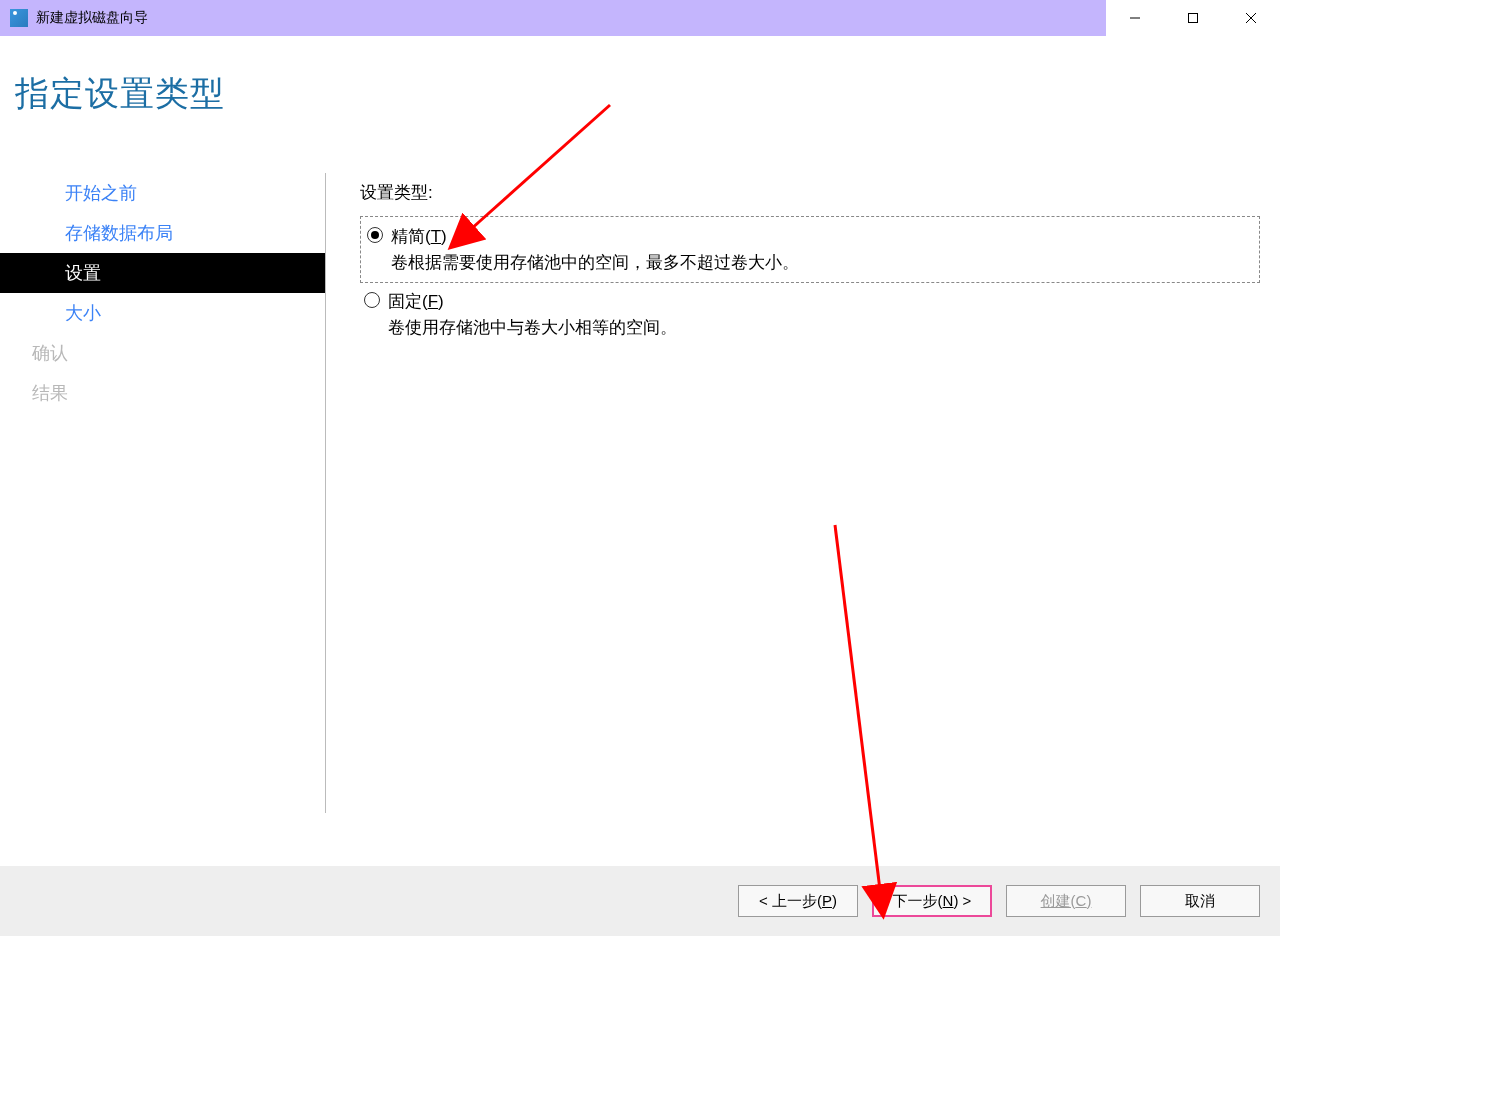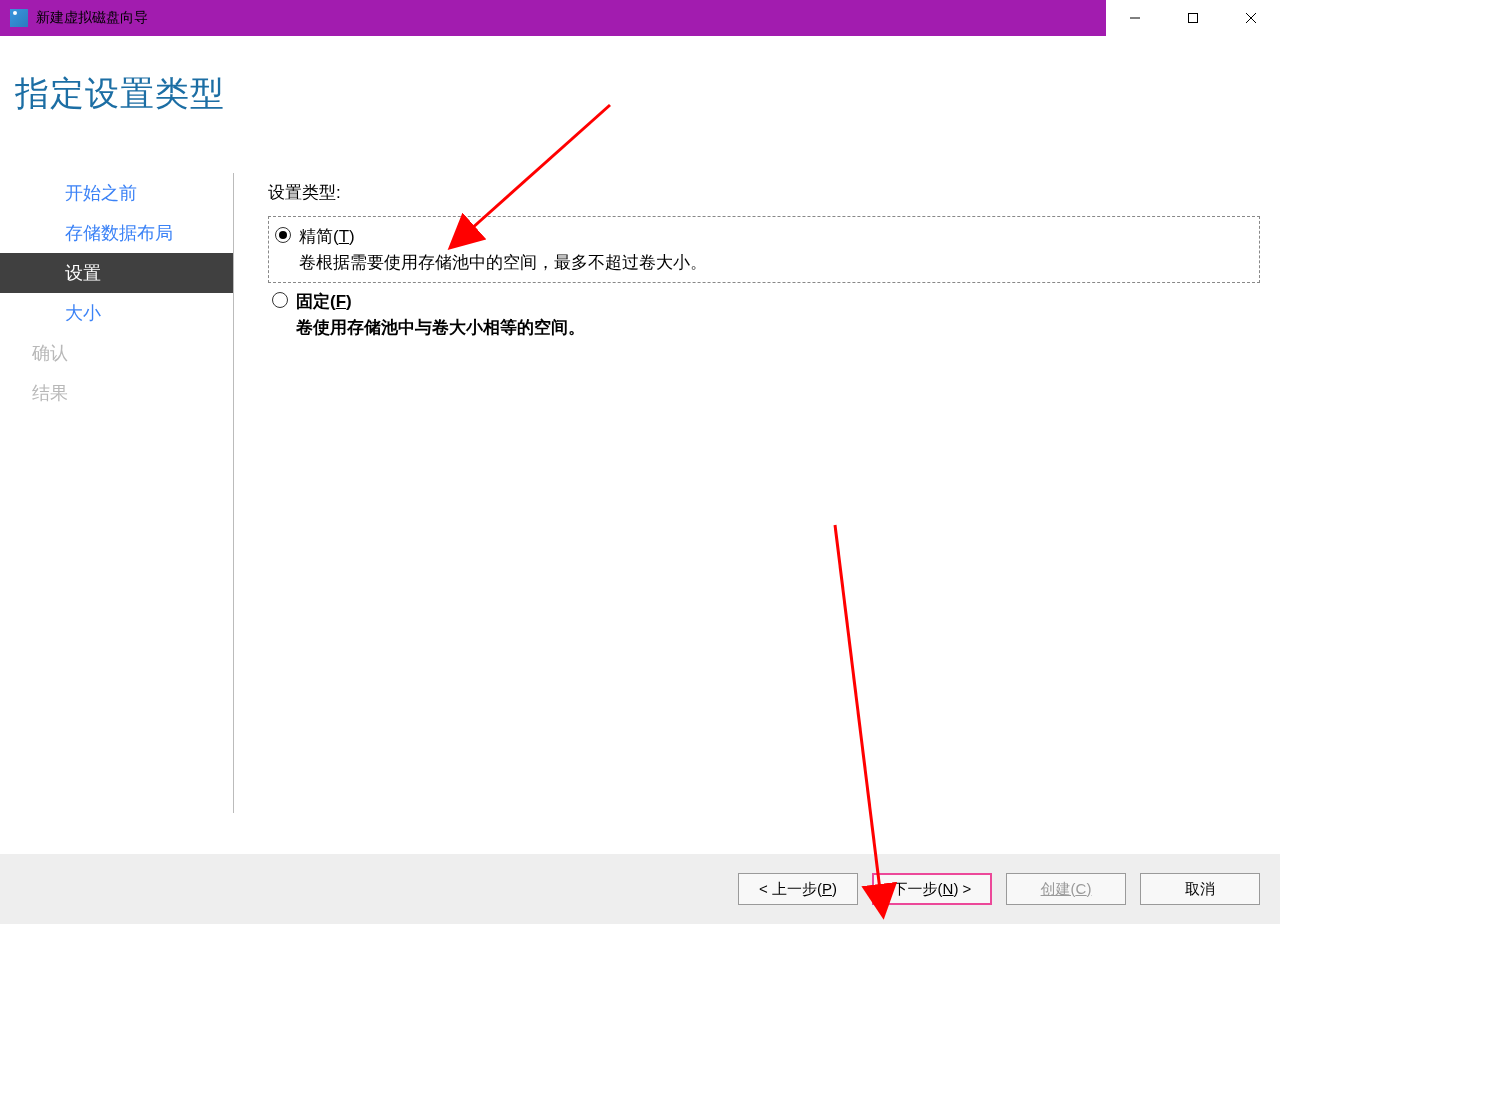--- a/index.html
+++ b/index.html
@@ -9,21 +9,21 @@
       width: 1280px;
       height: 940px;
       overflow: hidden;
       position: relative;
     }
     .titlebar {
       height: 36px;
       display: flex;
       align-items: center;
       padding-left: 10px;
-      background: #a21caf;
+      background: #c4b5fd;
     }
     .titlebar-icon {
       width: 18px; height: 18px;
       margin-right: 8px;
       background: linear-gradient(135deg,#3a96dd,#2b7bbf);
       position: relative;
     }
     .titlebar-icon::before {
       content:"";
       position:absolute;
@@ -70,21 +70,21 @@
       height: 40px;
       line-height: 40px;
       font-size: 18px;
       color:#3b82f6;
       padding-left: 25px;
       cursor:pointer;
       margin-left:-40px;
       padding-left:65px;
     }
     .side-item.active {
-      background:#404040;
+      background:#000000;
       color:#fff;
     }
     .side-item.disabled {
       color:#b8b8b8;
       cursor:default;
       padding-left:32px;
     }
 
     .content {
       flex:1;
@@ -94,28 +94,27 @@
     .group-label {
       font-size:17px;
       margin-bottom:12px;
     }
     .radio-box {
       border:1px dashed #888;
       padding:7px 8px 6px 4px;
       margin-bottom:6px;
       display:flex;
       align-items:flex-start;
-      width: 992px;
+      width: 900px;
     }
     .radio-row {
       display:flex;
       align-items:flex-start;
       padding-left:2px;
       margin-bottom:8px;
-      font-weight:bold;
     }
     .radio {
       width:16px; height:16px;
       border:1px solid #333;
       border-radius:50%;
       margin:3px 8px 0 2px;
       flex:none;
       position:relative;
       cursor:pointer;
     }
@@ -127,21 +126,21 @@
       background:#000;
       border-radius:50%;
     }
     .radio-content { font-size:17px; line-height:26px; }
     .radio-title { }
     .radio-title .ul { text-decoration: underline; }
     .radio-desc { }
 
     .footer {
       position:absolute;
-      left:0; right:0; bottom:16px;
+      left:0; right:0; bottom:4px;
       height:70px;
       background:#eeeeee;
       display:flex;
       align-items:center;
       justify-content:flex-end;
       padding-right:20px;
       gap:14px;
     }
     .btn {
       min-width: 120px;

